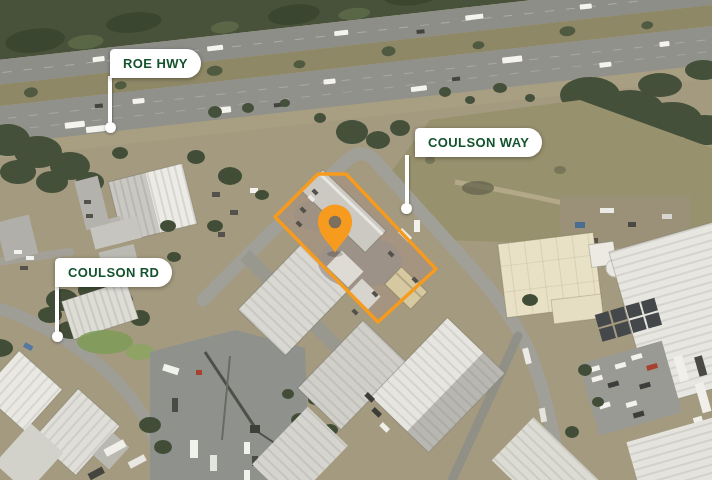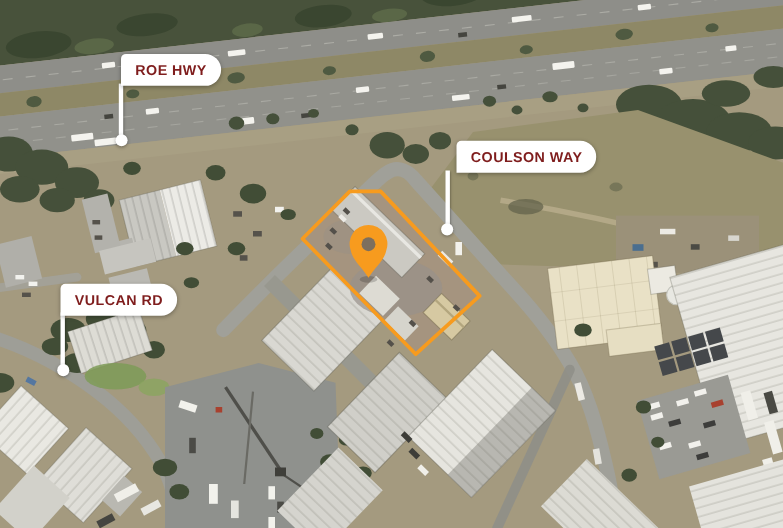--- a/index.html
+++ b/index.html
@@ -1,20 +1,20 @@
 <!DOCTYPE html>
 <html><head>
 <meta charset="utf-8">
 <style>
   html,body{margin:0;padding:0;background:#222;}
   .stage{position:relative;width:712px;height:480px;overflow:hidden;
          font-family:"Liberation Sans",sans-serif;}
   .stage svg{position:absolute;left:0;top:0;}
   
-  .bubble{position:absolute;background:#fff;color:#7f1d1d;
+  .bubble{position:absolute;background:#fff;color:#14532d;
           font:700 13px/1 "Liberation Sans",sans-serif;letter-spacing:.4px;
           padding:8px 13px;border-radius:5px 16px 16px 0;white-space:nowrap;
           box-shadow:0 1px 4px rgba(0,0,0,.35);}
   .stem{position:absolute;width:4px;background:#fff;box-shadow:1px 1px 2px rgba(0,0,0,.25);}
   .dot{position:absolute;width:11px;height:11px;border-radius:50%;background:#fff;
        box-shadow:0 1px 3px rgba(0,0,0,.35);}
   #roe-bubble{left:110px;top:49px;}   #roe-stem{left:108px;top:76px;height:48px;}   #roe-dot{left:105px;top:122px;}
   #cw-bubble{left:415px;top:128px;}   #cw-stem{left:405px;top:155px;height:50px;}   #cw-dot{left:401px;top:203px;}
   #vu-bubble{left:55px;top:258px;}    #vu-stem{left:55px;top:284px;height:48px;}    #vu-dot{left:52px;top:331px;}
 </style>
@@ -402,17 +402,17 @@
   <div class="dot" id="cw-dot"></div>
   <div class="bubble" id="cw-bubble">
     <span>COULSON WAY</span>
   </div>
 </div>
 
 <div>
   <div class="stem" id="vu-stem"></div>
   <div class="dot" id="vu-dot"></div>
   <div class="bubble" id="vu-bubble">
-    <span>VULCAN RD</span>
+    <span>COULSON RD</span>
   </div>
 </div>
 
 </div>
 
 </body></html>

